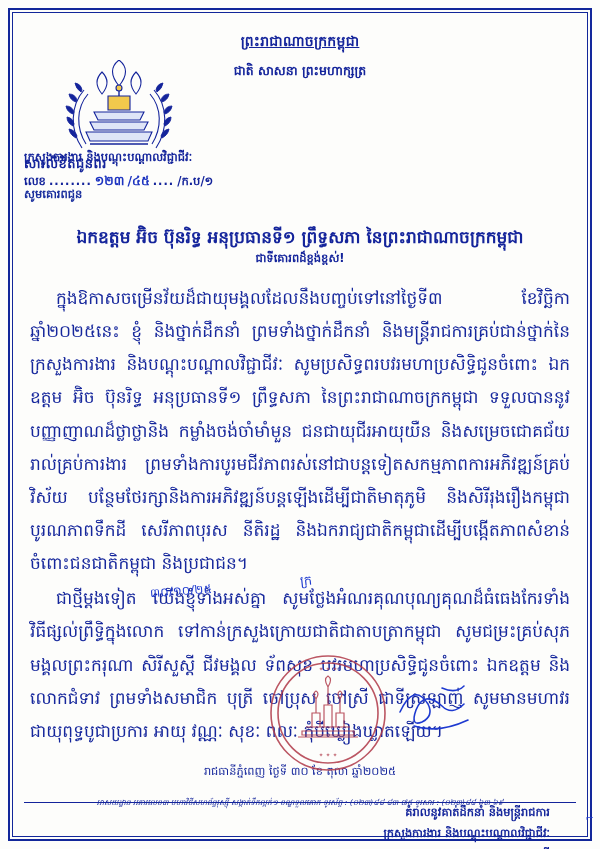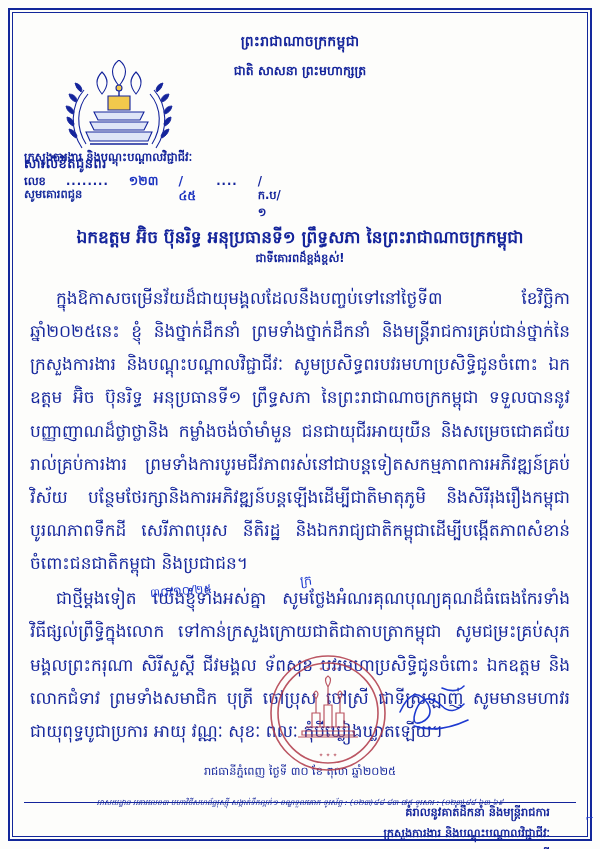--- a/index.html
+++ b/index.html
@@ -51,20 +51,21 @@
   
   .national {
     text-align: center;
     margin-top: 10px;
   }
   .national .line1 {
     font-size: 14px;
     font-weight: bold;
     color: #14249b;
     letter-spacing: .3px;
+    text-decoration: underline;
   }
   .national .line2 {
     font-size: 12.5px;
     font-weight: bold;
     color: #14249b;
     margin-top: 10px;
   }
   
   .emblem {
     position: absolute;
@@ -82,21 +83,21 @@
     font-size: 11.5px;
     font-weight: bold;
     color: #14249b;
   }
   .ministry .m-line {
     margin-bottom: 6px;
   }
   .ministry .num-line {
     display: flex;
     align-items: baseline;
-    gap: 20px;
+    gap: 3px;
     font-size: 11.5px;
   }
   .dots {
     letter-spacing: 1px;
   }
   .num-hand {
     color: #1d34c0;
     font-weight: bold;
     font-size: 12.5px;
   }

